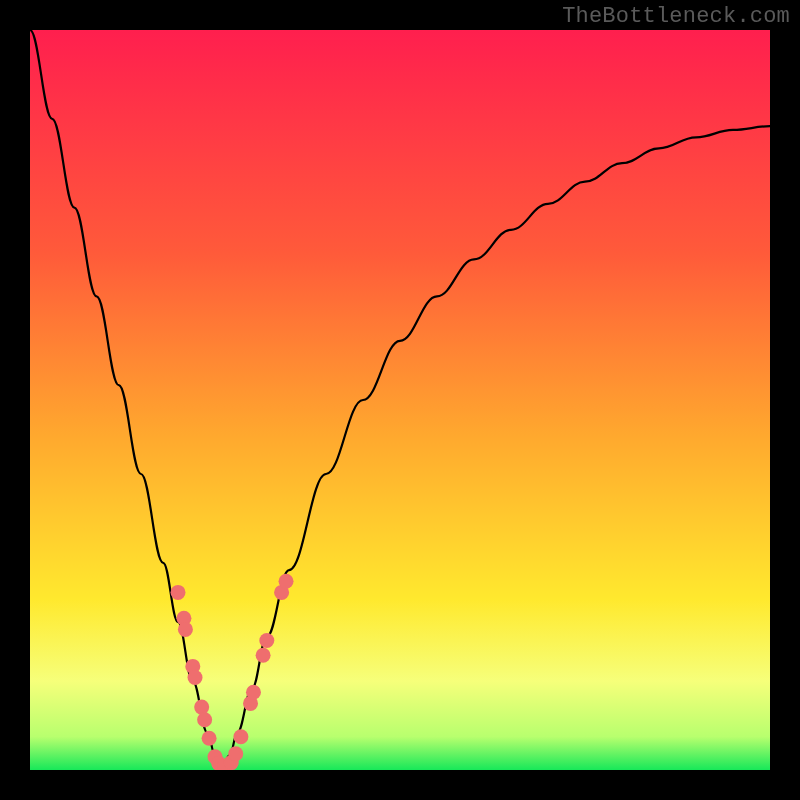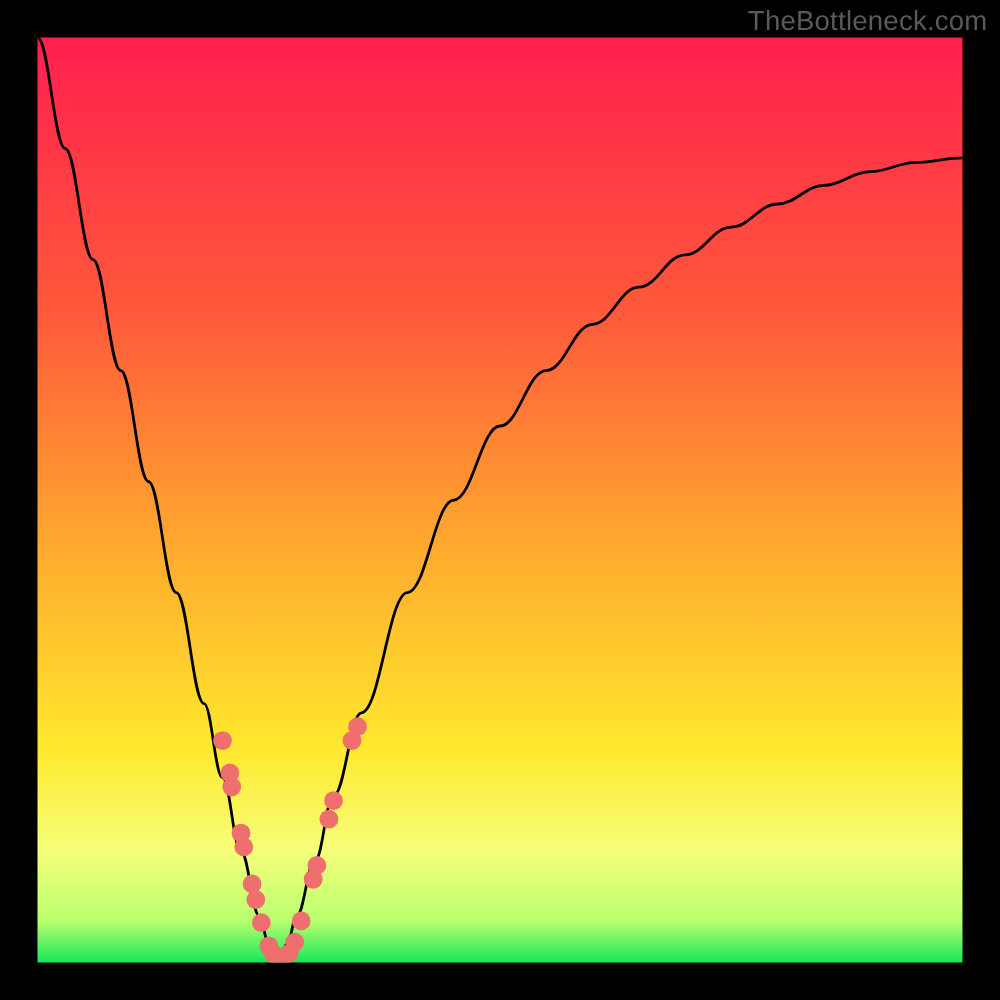--- a/index.html
+++ b/index.html
@@ -39,20 +39,21 @@
   }
   .attribution {
     position: absolute;
     top: 4px;
     right: 10px;
     color: #5a5a5a;
     font-size: 22px;
     font-weight: 400;
     letter-spacing: 0.2px;
     user-select: none;
+    font-family: Liberation Mono, monospace;
   }
   svg.curve {
     position: absolute;
     left: 0;
     top: 0;
     width: 740px;
     height: 740px;
   }
   .dot {
     fill: var(--dot);

